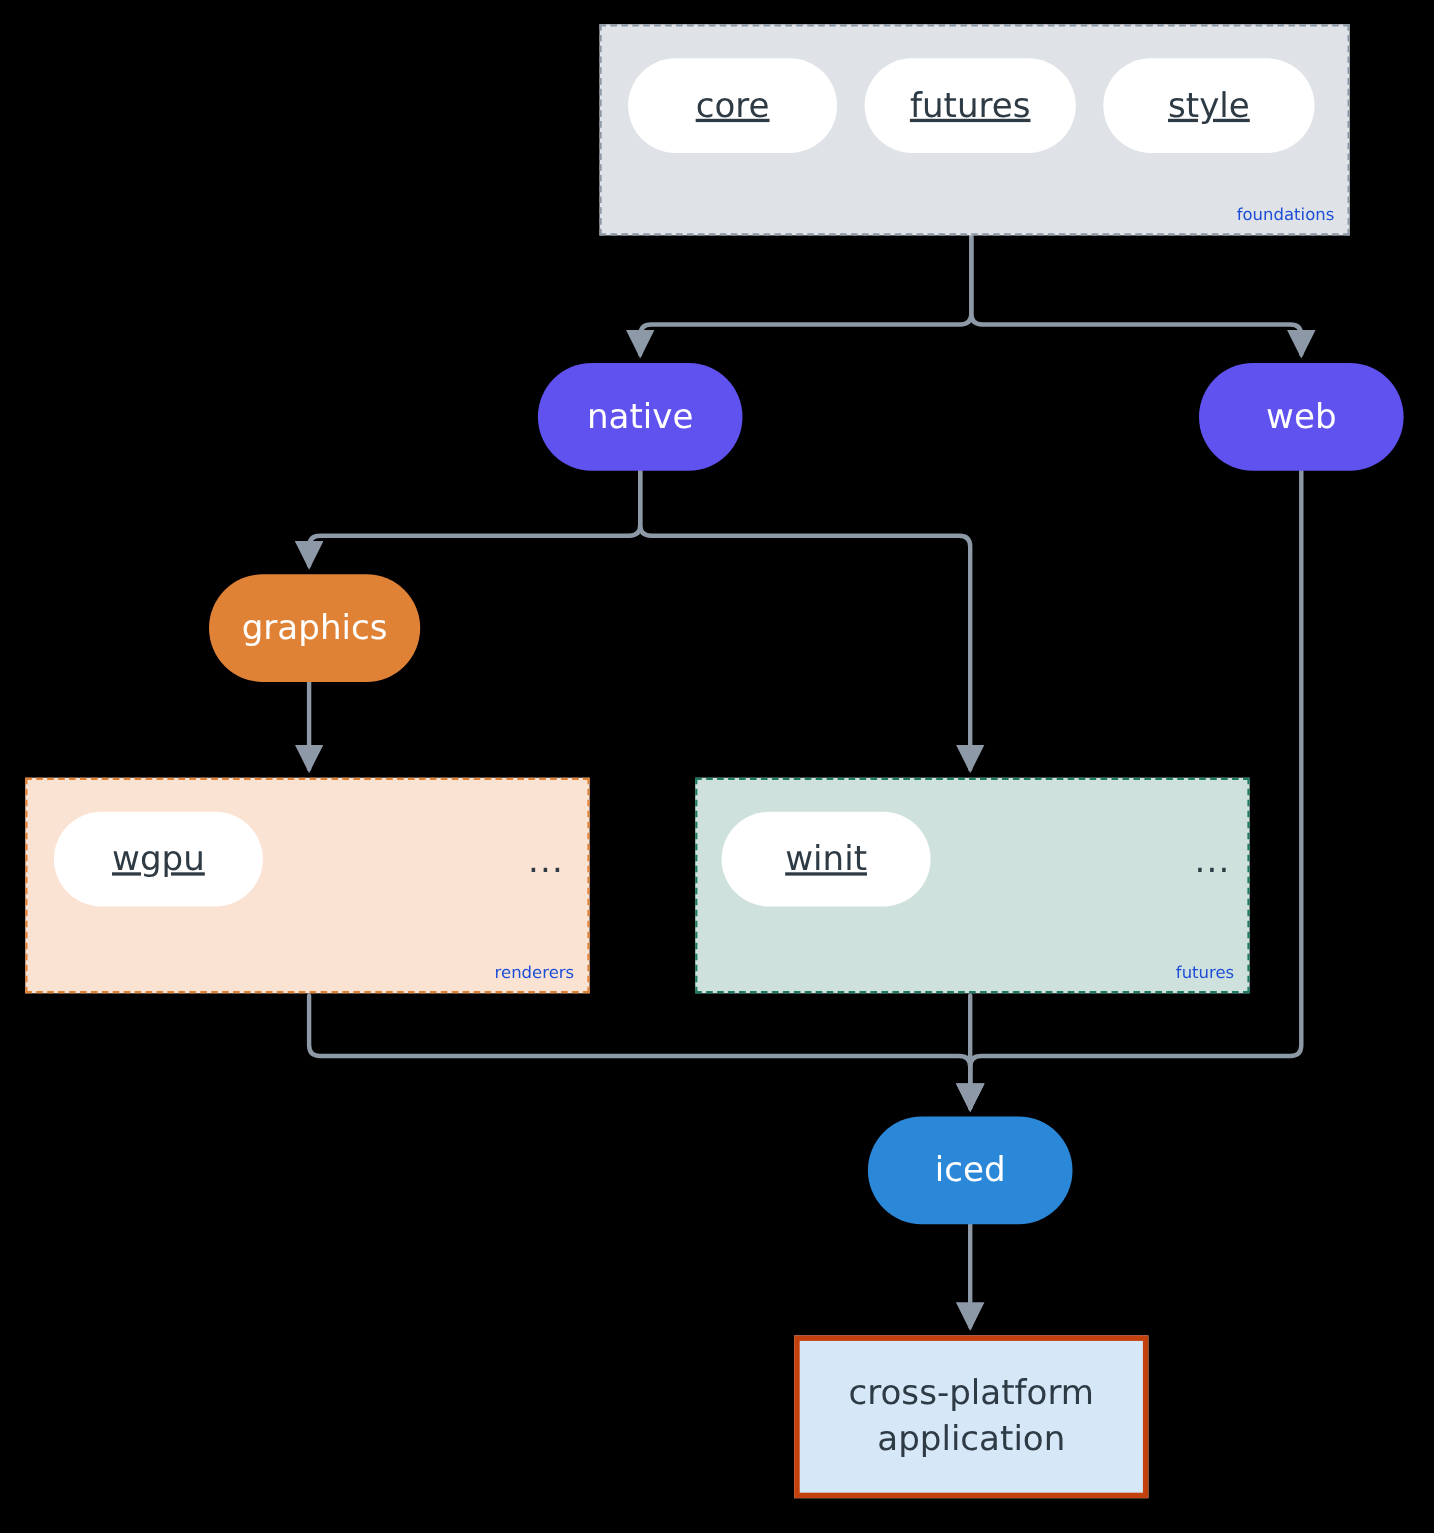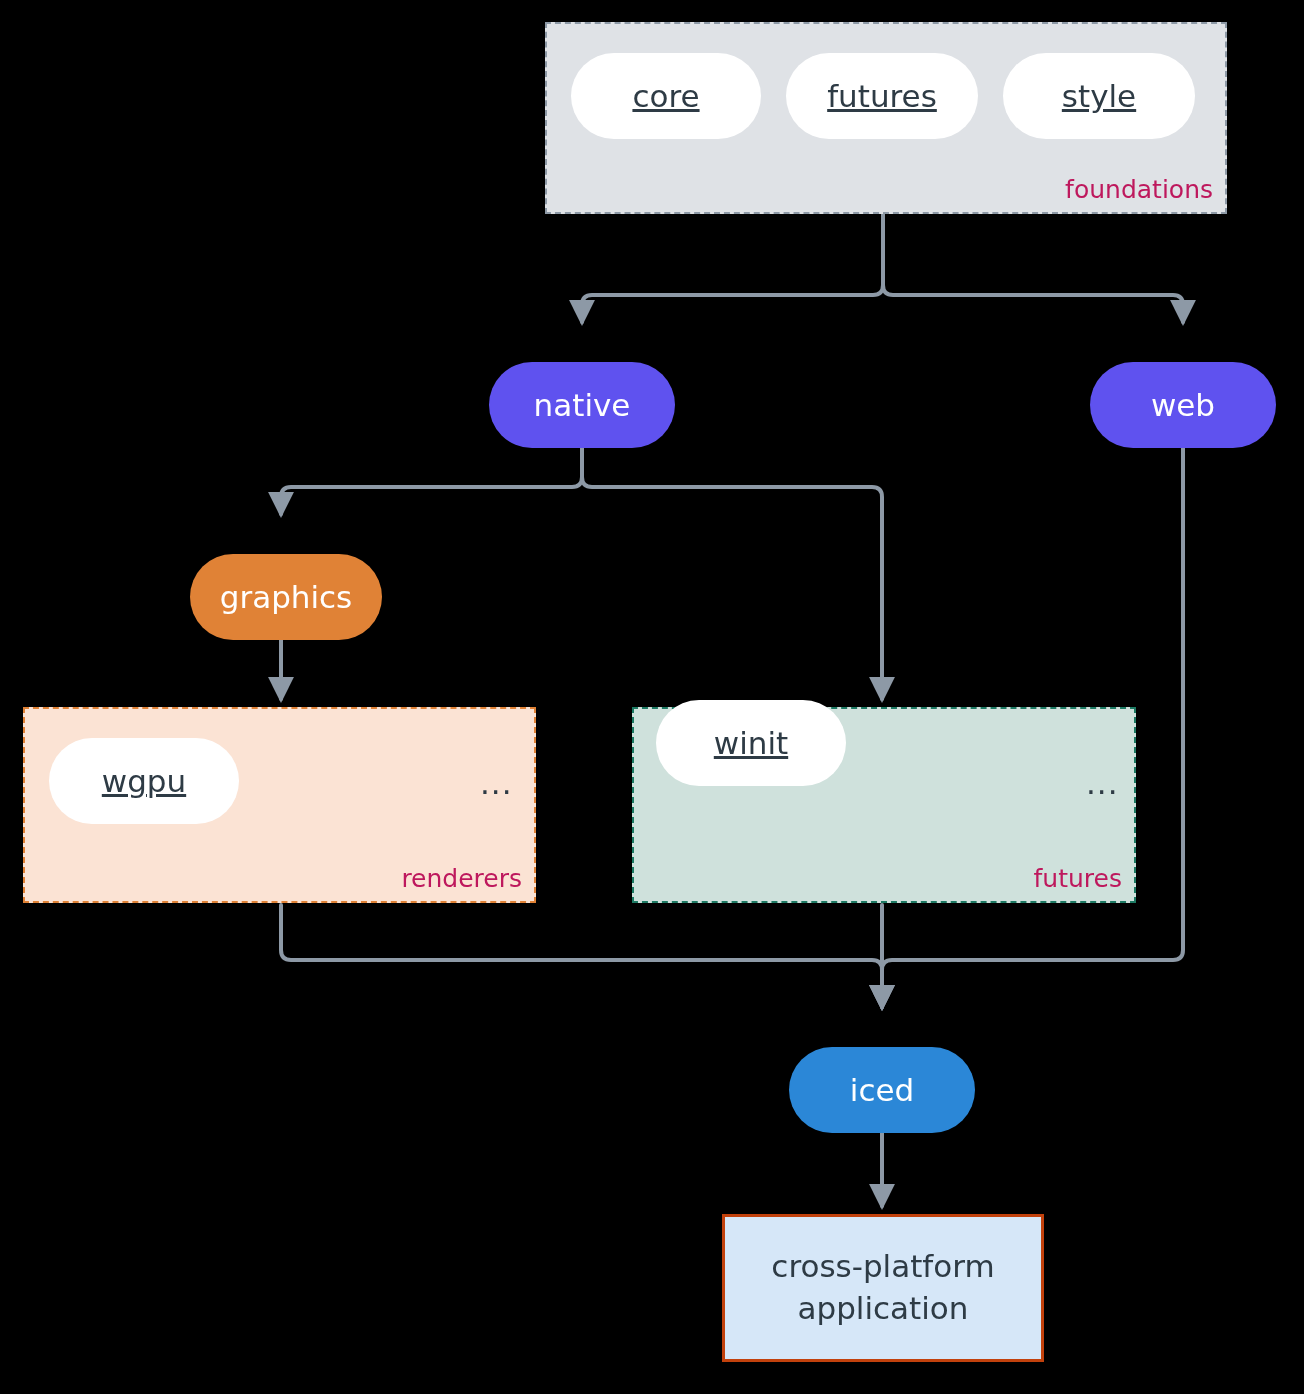--- a/index.html
+++ b/index.html
@@ -28,22 +28,22 @@
   .cluster {
     position: absolute;
     box-sizing: border-box;
     border-style: dashed;
     border-width: 2px;
   }
   .cluster-label {
     position: absolute;
     right: 12px;
     bottom: 8px;
-    font-size: 25px;
-    color: #be185d;
+    font-size: 15px;
+    color: #1d4ed8;
     white-space: nowrap;
   }
 
   #cluster-foundations {
     left: 545px;  top: 22px;  width: 682px;  height: 192px;
     background: #dfe2e6;
     border-color: #8d99a6;
   }
   #cluster-renderers {
     left: 23px;  top: 707px;  width: 513px;  height: 196px;
@@ -73,21 +73,21 @@
 
   
   #pill-core    { left: 571px; top: 53px; width: 190px; }
   #pill-futures { left: 786px; top: 53px; width: 192px; }
   #pill-style   { left: 1003px; top: 53px; width: 192px; }
 
   
   #pill-wgpu { left: 49px;  top: 738px; width: 190px; }
   #pill-glow { left: 265px; top: 738px; width: 192px; }
   
-  #pill-winit  { left: 656px; top: 700px; width: 190px; }
+  #pill-winit  { left: 656px; top: 738px; width: 190px; }
   #pill-glutin { left: 872px; top: 738px; width: 190px; }
 
   .ellipsis {
     position: absolute;
     font-size: 31px;
     color: #2e3b45;
     letter-spacing: 1px;
     line-height: 1;
   }
   #ellipsis-renderers { left: 480px; top: 768px; }
@@ -96,38 +96,37 @@
   
   .pill-node {
     position: absolute;
     box-sizing: border-box;
     border-radius: 999px;
     display: flex;
     align-items: center;
     justify-content: center;
     font-size: 31px;
     color: #ffffff;
-    height: 86px;
-    margin-top: 32px;
+    height: 98px;
   }
   #node-native   { left: 489px;  top: 330px;  width: 186px; background: #5f52ef; }
   #node-web      { left: 1090px; top: 330px;  width: 186px; background: #5f52ef; }
   #node-graphics { left: 190px;  top: 522px;  width: 192px; background: #e08236; }
   #node-iced     { left: 789px;  top: 1015px; width: 186px; background: #2b87d7; }
 
   
   #node-app {
     position: absolute;
     left: 722px;
     top: 1214px;
     width: 322px;
     height: 148px;
     box-sizing: border-box;
     background: #d6e7f8;
-    border: 3px solid #c2410c;
+    border: 5px solid #c2410c;
     display: flex;
     align-items: center;
     justify-content: center;
     text-align: center;
     font-size: 31px;
     line-height: 1.35;
     color: #2e3b45;
   }
   #node-app .app-line { display: block; }
 </style>

